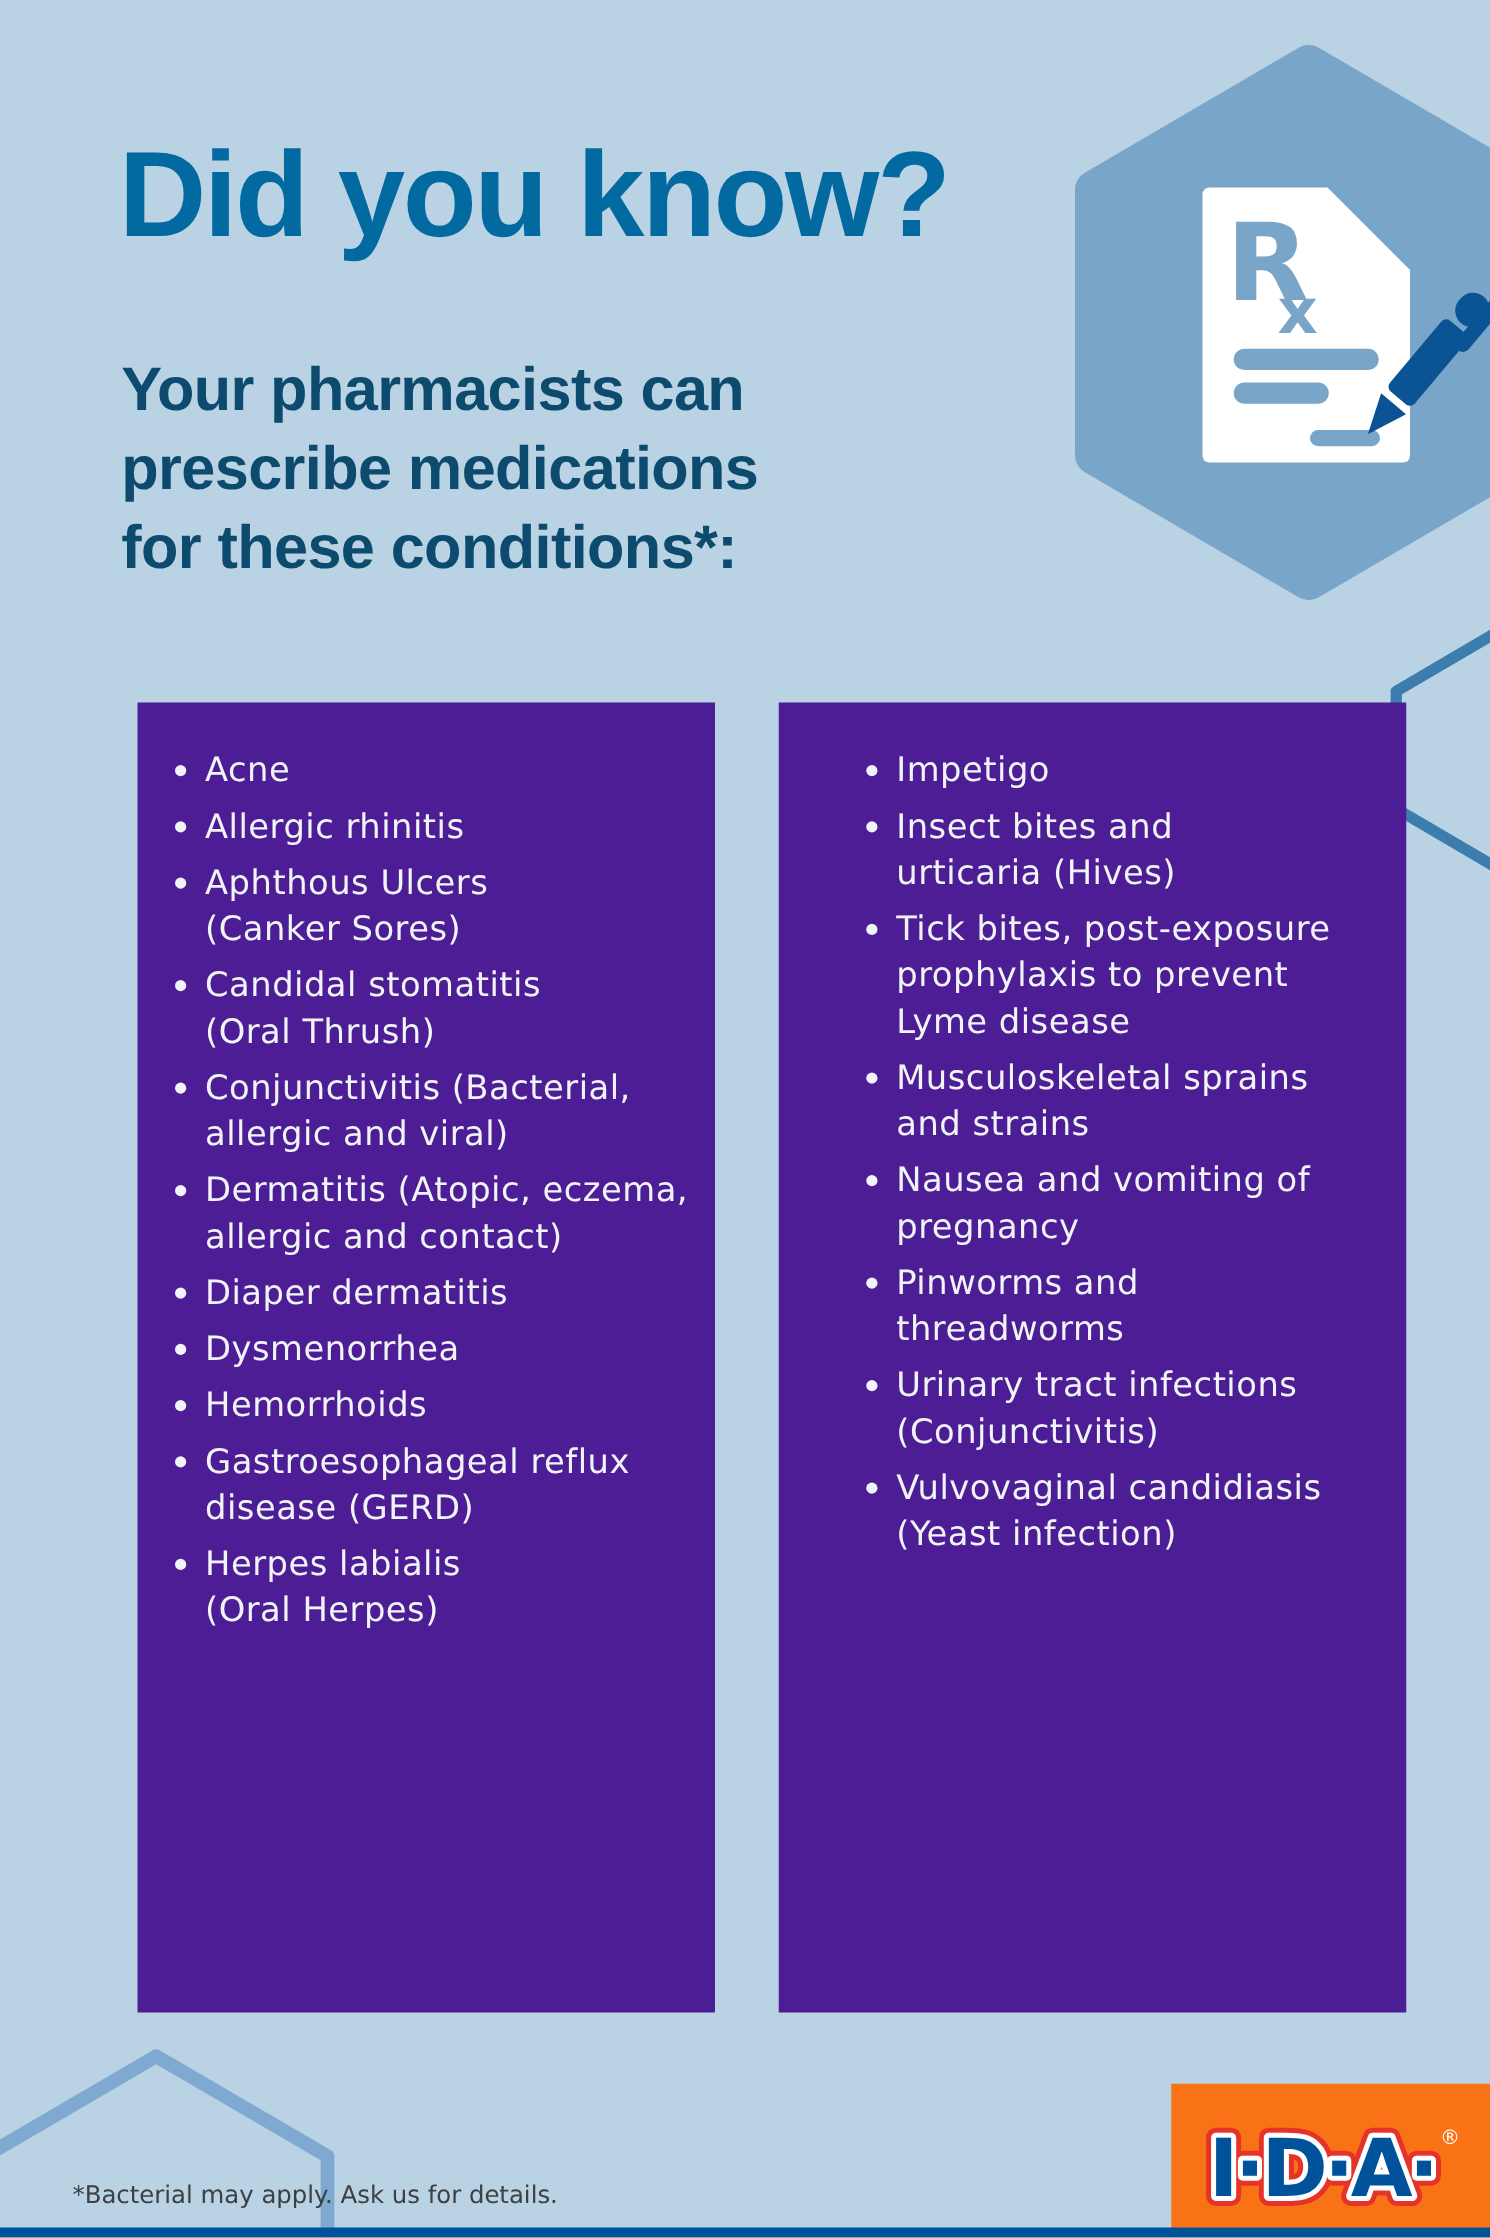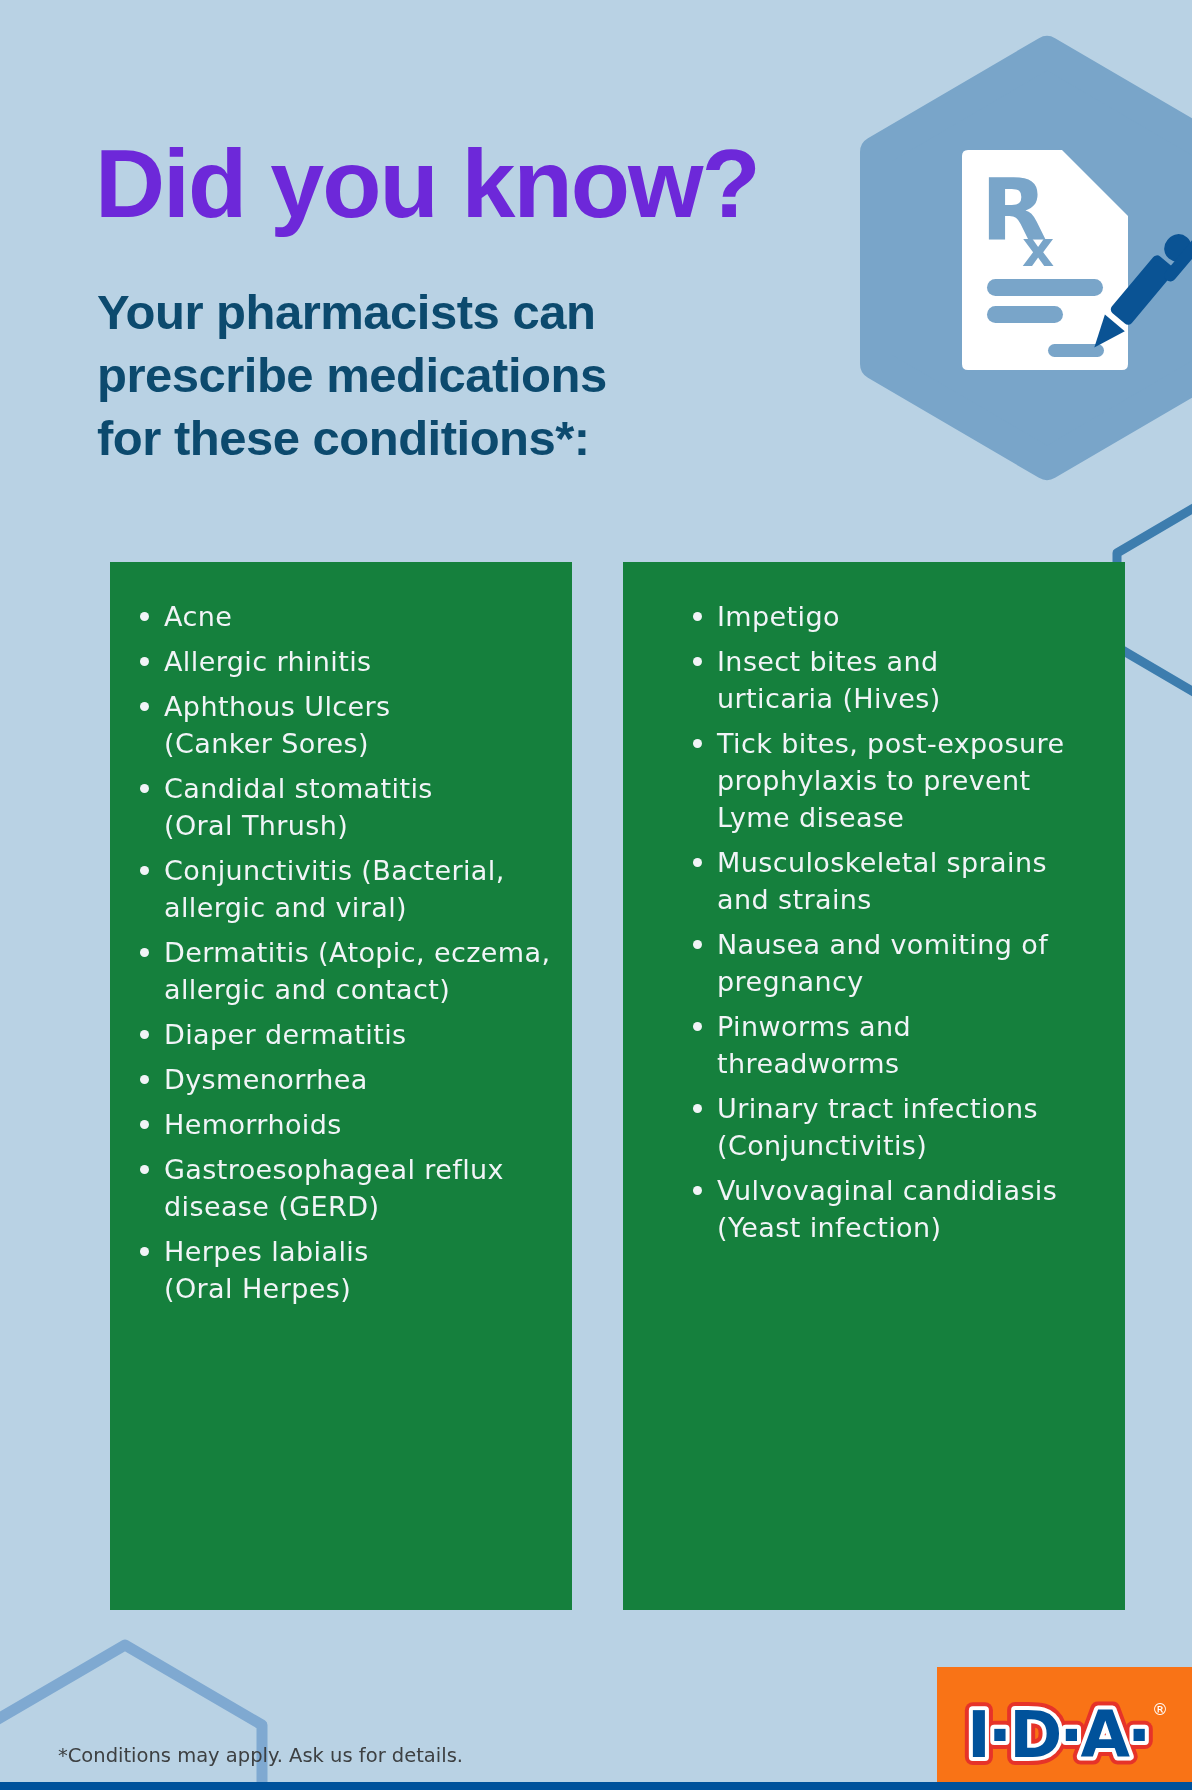--- a/index.html
+++ b/index.html
@@ -4,34 +4,34 @@
 <style>
   html,body { margin:0; padding:0; background:#8fa8bc; }
   .page {
     position:relative; width:1192px; height:1790px;
     background:#b9d2e4; overflow:hidden;
     font-family:"DejaVu Sans", sans-serif;
   }
   .bg-svg { position:absolute; left:0; top:0; width:1192px; height:1790px; display:block; }
 
   .title {
-    position:absolute; left:95px; top:128px;
+    position:absolute; left:95px; top:100px;
     font-family:"Liberation Sans", sans-serif; font-weight:bold;
-    font-size:97px; letter-spacing:-2px; color:#6d28d9;
+    font-size:97px; letter-spacing:-2px; color:#0369a1;
   }
   .subtitle {
     position:absolute; left:97px; top:281px;
     font-family:"Liberation Sans", sans-serif; font-weight:bold;
     font-size:49px; line-height:63px; letter-spacing:-0.5px;
     color:#0c4a6e; white-space:pre-line;
   }
 
   .panel {
     position:absolute; top:562px; width:462px; height:1048px;
-    background:#15803d;
+    background:#4c1d95;
   }
   .panel-left  { left:110px; }
   .panel-right { left:623px;padding-left:40px; }
 
   ul.conditions { list-style:none; margin:0; padding:36px 20px 0 28px; }
   ul.conditions li {
     position:relative; padding-left:26px; margin-bottom:8px;
     font-size:27px; line-height:37px; letter-spacing:0.4px;
     color:#f1f4f7; white-space:pre-line;
   }
@@ -126,21 +126,21 @@
 pregnancy</li>
         <li>Pinworms and
 threadworms</li>
         <li>Urinary tract infections
 (Conjunctivitis)</li>
         <li>Vulvovaginal candidiasis
 (Yeast infection)</li>
       </ul>
   </div>
 
-  <div class="footnote">*Conditions may apply. Ask us for details.</div>
+  <div class="footnote">*Bacterial may apply. Ask us for details.</div>
 
   <div class="logo-box">
     <svg width="255" height="123" viewBox="0 0 255 123">
       <text x="30" y="90" font-family="DejaVu Sans, sans-serif" font-weight="bold" font-size="64" letter-spacing="-3" fill="none" stroke="#e63329" stroke-width="16" stroke-linejoin="round">I·D·A·</text>
       <text x="30" y="90" font-family="DejaVu Sans, sans-serif" font-weight="bold" font-size="64" letter-spacing="-3" fill="none" stroke="#ffffff" stroke-width="8" stroke-linejoin="round">I·D·A·</text>
       <text x="30" y="90" font-family="DejaVu Sans, sans-serif" font-weight="bold" font-size="64" letter-spacing="-3" fill="#00529b">I·D·A·</text>
       <text x="215" y="48" font-family="DejaVu Sans, sans-serif" font-size="16" fill="#ffffff">®</text>
     </svg>
   </div>
 

